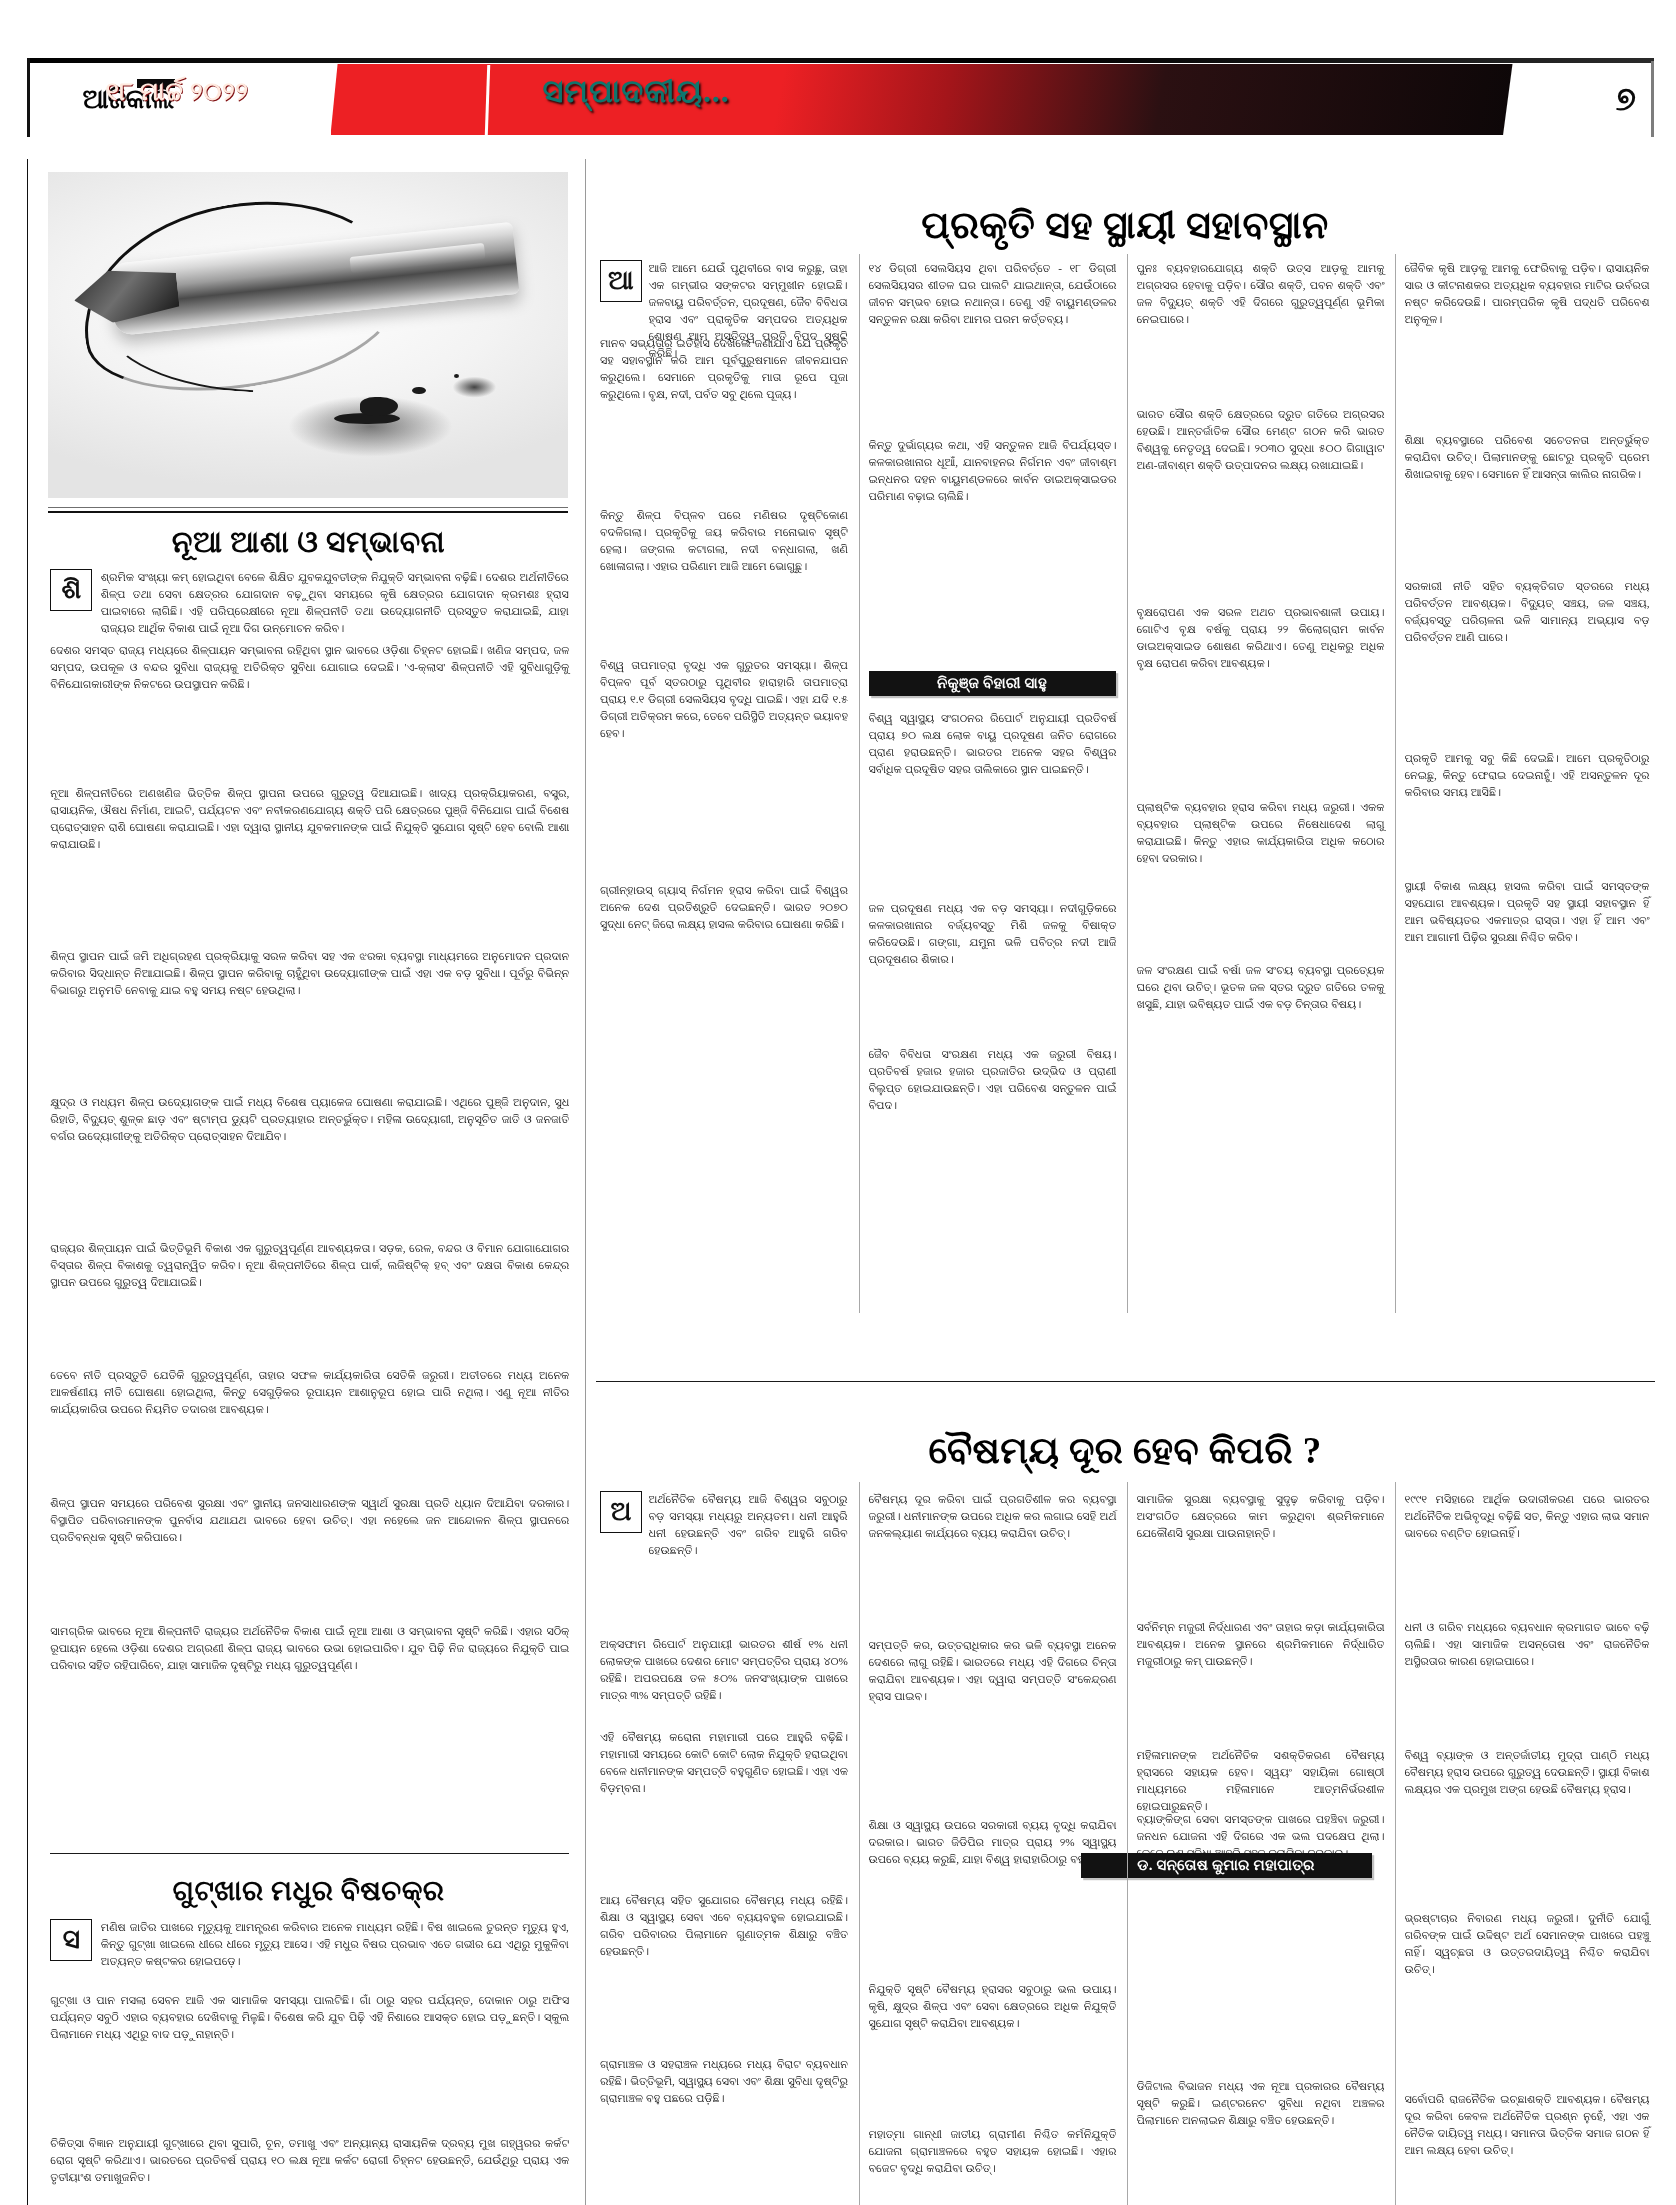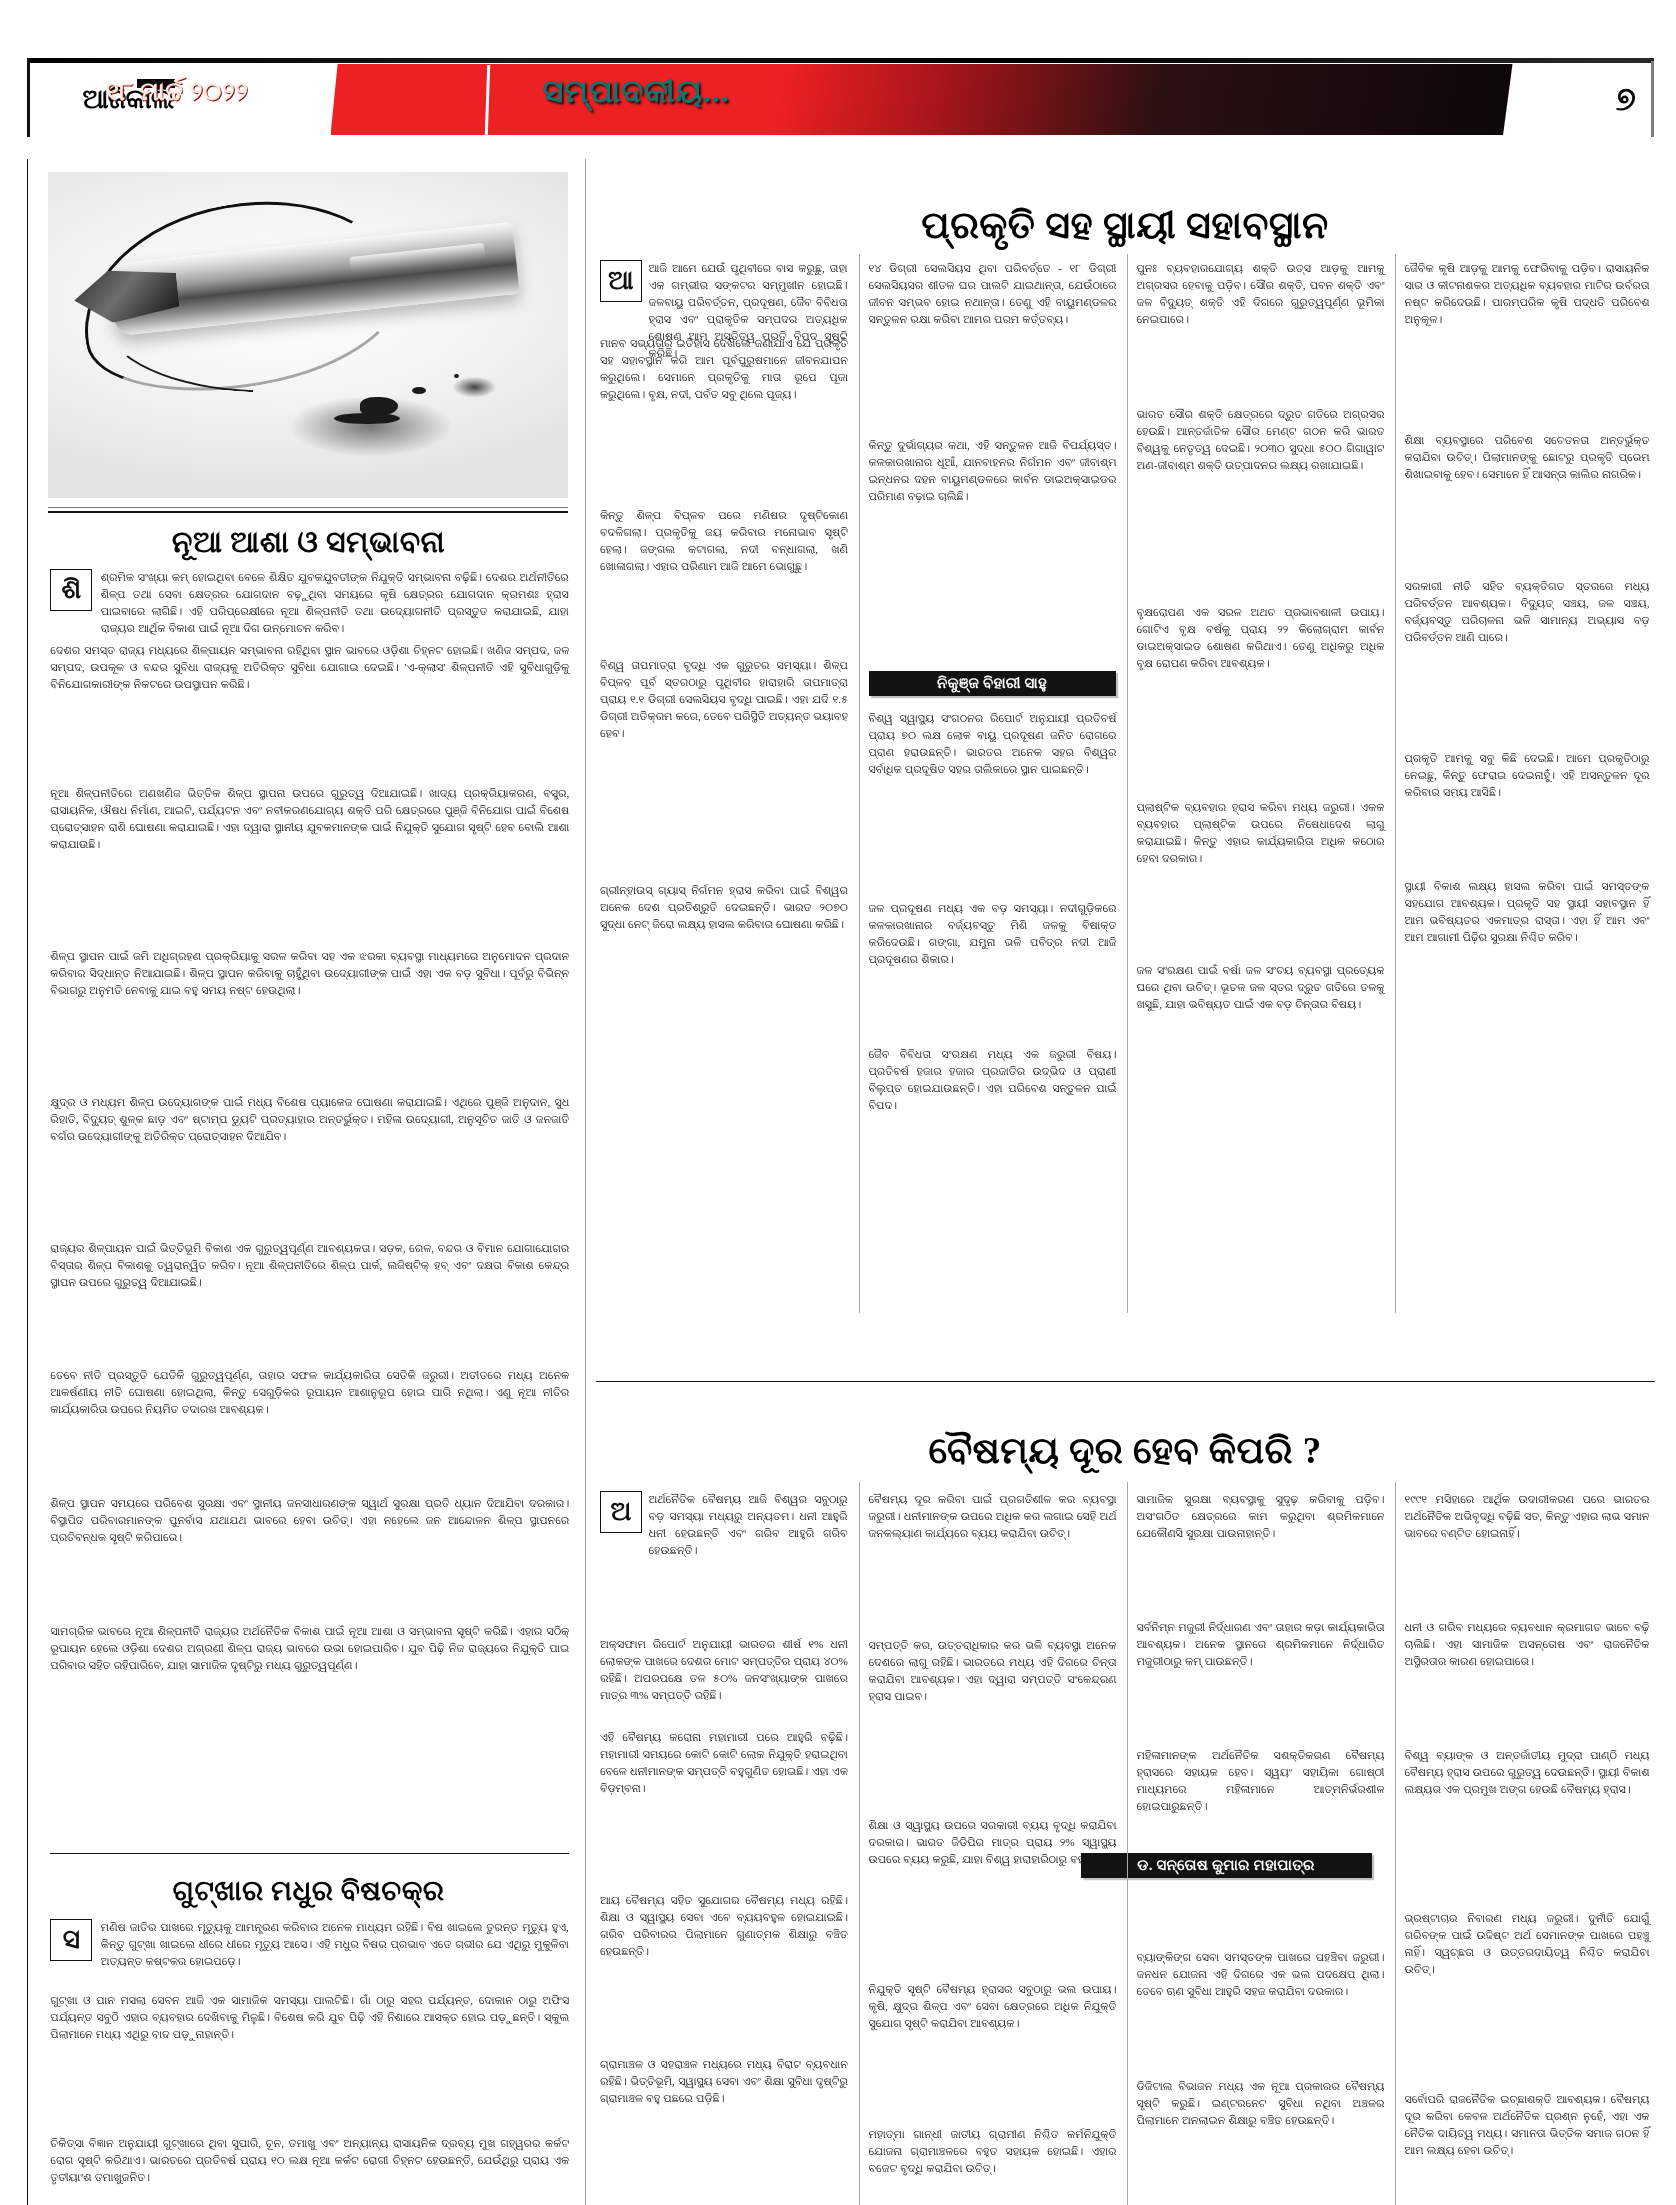--- a/index.html
+++ b/index.html
@@ -352,21 +352,21 @@
       <div class="body-text" style="left:273px; top:1658px; width:248px;">ଶିକ୍ଷା ଓ ସ୍ୱାସ୍ଥ୍ୟ ଉପରେ ସରକାରୀ ବ୍ୟୟ ବୃଦ୍ଧି କରାଯିବା ଦରକାର। ଭାରତ ଜିଡିପିର ମାତ୍ର ପ୍ରାୟ ୨% ସ୍ୱାସ୍ଥ୍ୟ ଉପରେ ବ୍ୟୟ କରୁଛି, ଯାହା ବିଶ୍ୱ ହାରାହାରିଠାରୁ ବହୁ କମ୍।</div>
       <div class="body-text" style="left:273px; top:1822px; width:248px;">ନିଯୁକ୍ତି ସୃଷ୍ଟି ବୈଷମ୍ୟ ହ୍ରାସର ସବୁଠାରୁ ଭଲ ଉପାୟ। କୃଷି, କ୍ଷୁଦ୍ର ଶିଳ୍ପ ଏବଂ ସେବା କ୍ଷେତ୍ରରେ ଅଧିକ ନିଯୁକ୍ତି ସୁଯୋଗ ସୃଷ୍ଟି କରାଯିବା ଆବଶ୍ୟକ।</div>
       <div class="body-text" style="left:273px; top:1967px; width:248px;">ମହାତ୍ମା ଗାନ୍ଧୀ ଜାତୀୟ ଗ୍ରାମୀଣ ନିଶ୍ଚିତ କର୍ମନିଯୁକ୍ତି ଯୋଜନା ଗ୍ରାମାଞ୍ଚଳରେ ବହୁତ ସହାୟକ ହୋଇଛି। ଏହାର ବଜେଟ ବୃଦ୍ଧି କରାଯିବା ଉଚିତ୍।</div>
 
       <div class="body-text" style="left:541px; top:1332px; width:248px;">ସାମାଜିକ ସୁରକ୍ଷା ବ୍ୟବସ୍ଥାକୁ ସୁଦୃଢ଼ କରିବାକୁ ପଡ଼ିବ। ଅସଂଗଠିତ କ୍ଷେତ୍ରରେ କାମ କରୁଥିବା ଶ୍ରମିକମାନେ ଯେକୌଣସି ସୁରକ୍ଷା ପାଉନାହାନ୍ତି।</div>
       <div class="body-text" style="left:541px; top:1460px; width:248px;">ସର୍ବନିମ୍ନ ମଜୁରୀ ନିର୍ଦ୍ଧାରଣ ଏବଂ ତାହାର କଡ଼ା କାର୍ଯ୍ୟକାରିତା ଆବଶ୍ୟକ। ଅନେକ ସ୍ଥାନରେ ଶ୍ରମିକମାନେ ନିର୍ଦ୍ଧାରିତ ମଜୁରୀଠାରୁ କମ୍ ପାଉଛନ୍ତି।</div>
       <div class="body-text" style="left:541px; top:1588px; width:248px;">ମହିଳାମାନଙ୍କ ଅର୍ଥନୈତିକ ସଶକ୍ତିକରଣ ବୈଷମ୍ୟ ହ୍ରାସରେ ସହାୟକ ହେବ। ସ୍ୱୟଂ ସହାୟିକା ଗୋଷ୍ଠୀ ମାଧ୍ୟମରେ ମହିଳାମାନେ ଆତ୍ମନିର୍ଭରଶୀଳ ହୋଇପାରୁଛନ୍ତି।</div>
 
       <div class="byline-black byline-shadow" style="left:485px; top:1694px; width:291px; height:25.6px;">ଡ. ସନ୍ତୋଷ କୁମାର ମହାପାତ୍ର</div>
 
-      <div class="body-text" style="left:541px; top:1790px; width:248px;">ବ୍ୟାଙ୍କିଙ୍ଗ ସେବା ସମସ୍ତଙ୍କ ପାଖରେ ପହଞ୍ଚିବା ଜରୁରୀ। ଜନଧନ ଯୋଜନା ଏହି ଦିଗରେ ଏକ ଭଲ ପଦକ୍ଷେପ ଥିଲା। ତେବେ ଋଣ ସୁବିଧା ଆହୁରି ସହଜ କରାଯିବା ଦରକାର।</div>
+      <div class="body-text" style="left:541px; top:1652px; width:248px;">ବ୍ୟାଙ୍କିଙ୍ଗ ସେବା ସମସ୍ତଙ୍କ ପାଖରେ ପହଞ୍ଚିବା ଜରୁରୀ। ଜନଧନ ଯୋଜନା ଏହି ଦିଗରେ ଏକ ଭଲ ପଦକ୍ଷେପ ଥିଲା। ତେବେ ଋଣ ସୁବିଧା ଆହୁରି ସହଜ କରାଯିବା ଦରକାର।</div>
       <div class="body-text" style="left:541px; top:1919px; width:248px;">ଡିଜିଟାଲ ବିଭାଜନ ମଧ୍ୟ ଏକ ନୂଆ ପ୍ରକାରର ବୈଷମ୍ୟ ସୃଷ୍ଟି କରୁଛି। ଇଣ୍ଟରନେଟ ସୁବିଧା ନଥିବା ଅଞ୍ଚଳର ପିଲାମାନେ ଅନଲାଇନ ଶିକ୍ଷାରୁ ବଞ୍ଚିତ ହେଉଛନ୍ତି।</div>
 
       <div class="body-text" style="left:809px; top:1332px; width:245px;">୧୯୯୧ ମସିହାରେ ଆର୍ଥିକ ଉଦାରୀକରଣ ପରେ ଭାରତର ଅର୍ଥନୈତିକ ଅଭିବୃଦ୍ଧି ବଢ଼ିଛି ସତ, କିନ୍ତୁ ଏହାର ଲାଭ ସମାନ ଭାବରେ ବଣ୍ଟିତ ହୋଇନାହିଁ।</div>
       <div class="body-text" style="left:809px; top:1460px; width:245px;">ଧନୀ ଓ ଗରିବ ମଧ୍ୟରେ ବ୍ୟବଧାନ କ୍ରମାଗତ ଭାବେ ବଢ଼ି ଚାଲିଛି। ଏହା ସାମାଜିକ ଅସନ୍ତୋଷ ଏବଂ ରାଜନୈତିକ ଅସ୍ଥିରତାର କାରଣ ହୋଇପାରେ।</div>
       <div class="body-text" style="left:809px; top:1588px; width:245px;">ବିଶ୍ୱ ବ୍ୟାଙ୍କ ଓ ଅନ୍ତର୍ଜାତୀୟ ମୁଦ୍ରା ପାଣ୍ଠି ମଧ୍ୟ ବୈଷମ୍ୟ ହ୍ରାସ ଉପରେ ଗୁରୁତ୍ୱ ଦେଉଛନ୍ତି। ସ୍ଥାୟୀ ବିକାଶ ଲକ୍ଷ୍ୟର ଏକ ପ୍ରମୁଖ ଅଙ୍ଗ ହେଉଛି ବୈଷମ୍ୟ ହ୍ରାସ।</div>
       <div class="body-text" style="left:809px; top:1751px; width:245px;">ଭ୍ରଷ୍ଟାଚାର ନିବାରଣ ମଧ୍ୟ ଜରୁରୀ। ଦୁର୍ନୀତି ଯୋଗୁଁ ଗରିବଙ୍କ ପାଇଁ ଉଦ୍ଦିଷ୍ଟ ଅର୍ଥ ସେମାନଙ୍କ ପାଖରେ ପହଞ୍ଚୁ ନାହିଁ। ସ୍ୱଚ୍ଛତା ଓ ଉତ୍ତରଦାୟିତ୍ୱ ନିଶ୍ଚିତ କରାଯିବା ଉଚିତ୍।</div>
       <div class="body-text" style="left:809px; top:1932px; width:245px;">ସର୍ବୋପରି ରାଜନୈତିକ ଇଚ୍ଛାଶକ୍ତି ଆବଶ୍ୟକ। ବୈଷମ୍ୟ ଦୂର କରିବା କେବଳ ଅର୍ଥନୈତିକ ପ୍ରଶ୍ନ ନୁହେଁ, ଏହା ଏକ ନୈତିକ ଦାୟିତ୍ୱ ମଧ୍ୟ। ସମାନତା ଭିତ୍ତିକ ସମାଜ ଗଠନ ହିଁ ଆମ ଲକ୍ଷ୍ୟ ହେବା ଉଚିତ୍।</div>
 
       <div class="mc-sep" style="left:263px; top:1323px; height:1191px;"></div>
       <div class="mc-sep" style="left:531px; top:1323px; height:1191px;"></div>

